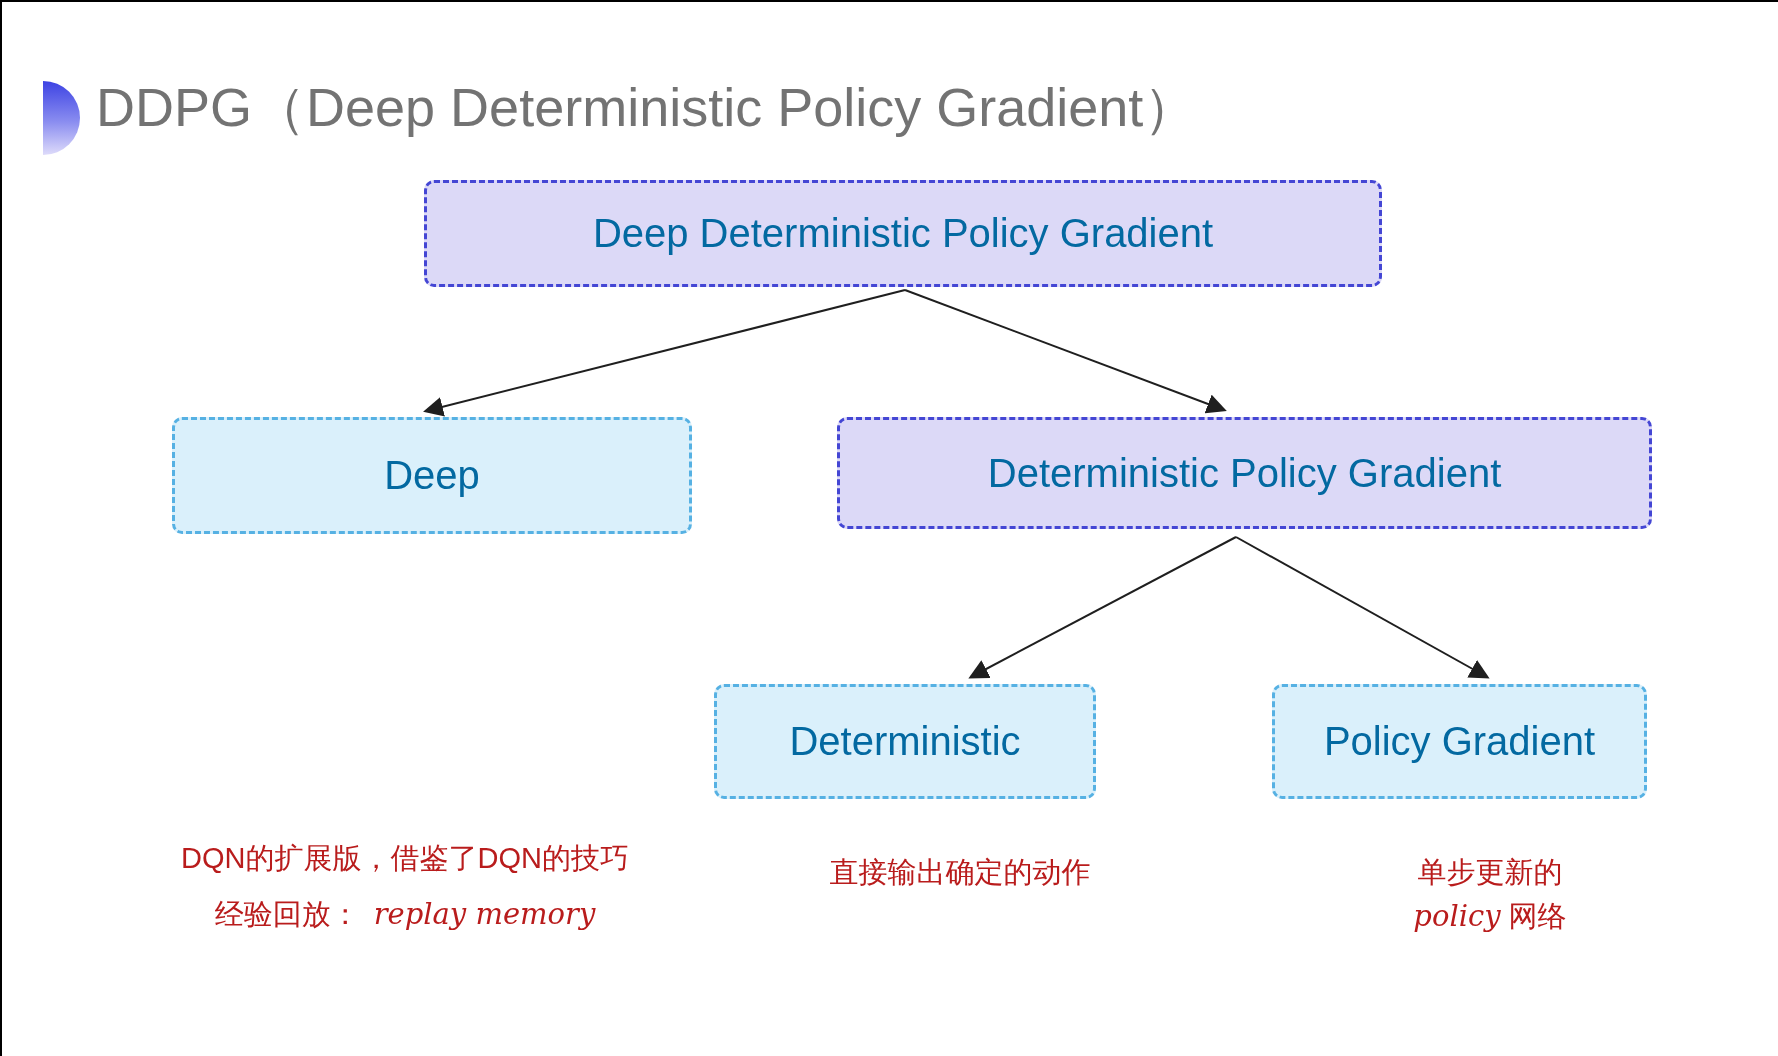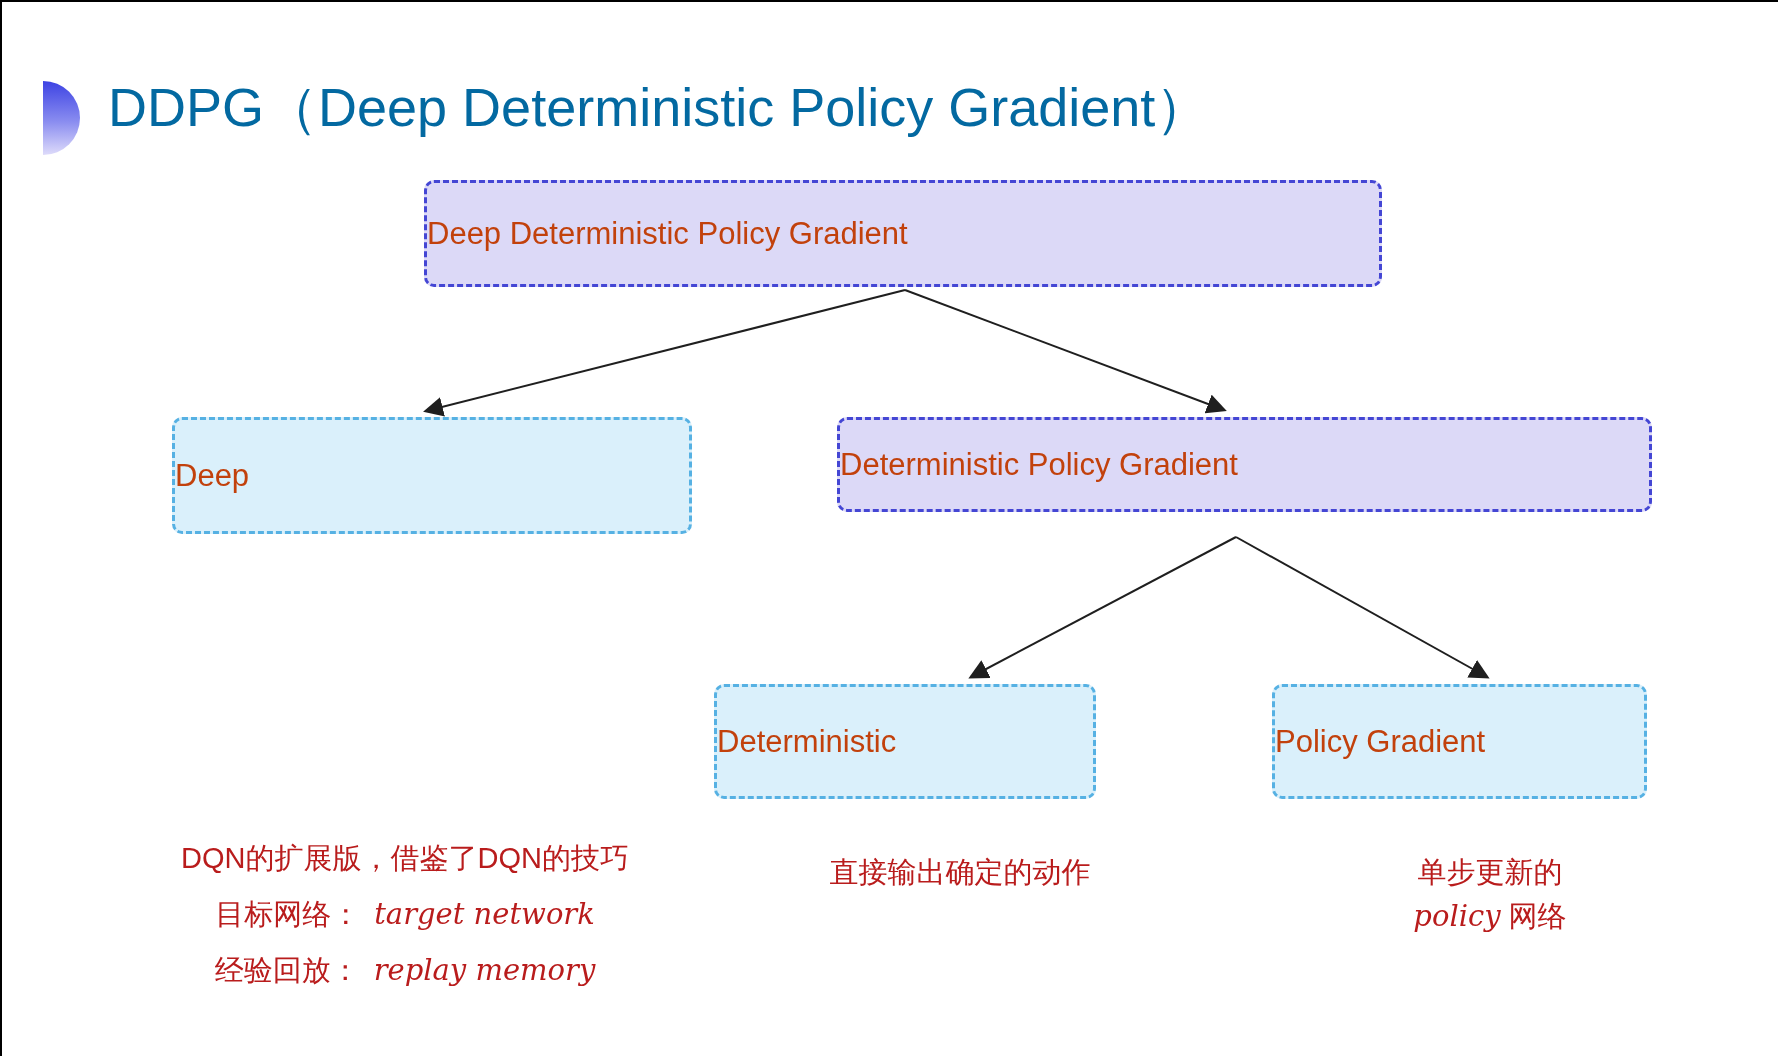--- a/index.html
+++ b/index.html
@@ -27,50 +27,51 @@
   }
   .title-bullet {
     position: absolute;
     left: 43px; top: 81px;
     width: 37px; height: 74px;
     border-radius: 0 37px 37px 0;
     background: linear-gradient(to bottom, #3d43e3 0%, #8a8df0 55%, #dedbfa 100%);
   }
   .page-title {
     position: absolute;
-    left: 108px; top: 74px;
+    left: 96px; top: 74px;
     font-size: 54px;
     line-height: 66px;
     font-weight: 500;
-    color: #0369a1;
+    color: #737373;
     letter-spacing: 0px;
     white-space: nowrap;
   }
   .node {
     position: absolute;
     display: flex;
     align-items: center;
+    justify-content: center;
     border-radius: 10px;
-    font-size: 31px;
+    font-size: 40px;
     font-weight: 500;
-    color: #c2410c;
+    color: #0369a1;
     text-align: center;
     box-sizing: border-box;
   }
   .node.lavender {
     background: #dcd9f7;
     border: 3px dashed #4446d4;
   }
   .node.cyan {
     background: #daf0fb;
     border: 3px dashed #56b1e3;
   }
   .node-root { left: 424px; top: 180px;  width: 958px; height: 107px; }
   .node-deep { left: 172px; top: 417px;  width: 520px; height: 117px; }
-  .node-dpg  { left: 837px; top: 417px;  width: 815px; height: 95px; }
+  .node-dpg  { left: 837px; top: 417px;  width: 815px; height: 112px; }
   .node-det  { left: 714px; top: 684px;  width: 382px; height: 115px; }
   .node-pg   { left: 1272px; top: 684px; width: 375px; height: 115px; }
 
   .arrow-layer {
     position: absolute;
     left: 0; top: 0;
     width: 1778px; height: 1056px;
     pointer-events: none;
   }
 
@@ -141,23 +142,20 @@
     <span>Deterministic</span>
   </div>
 
   <div class="node cyan node-pg">
     <span>Policy Gradient</span>
   </div>
 
   <div class="note note-deep">
     <div class="row">DQN的扩展版，借鉴了DQN的技巧</div>
     <div class="row">
-      <span>目标网络：</span><span class="en-italic">target network</span>
-    </div>
-    <div class="row">
       <span>经验回放：</span><span class="en-italic">replay memory</span>
     </div>
   </div>
 
   <div class="note note-det">
     <div class="row">直接输出确定的动作</div>
   </div>
 
   <div class="note note-pg">
     <div class="row">单步更新的</div>

